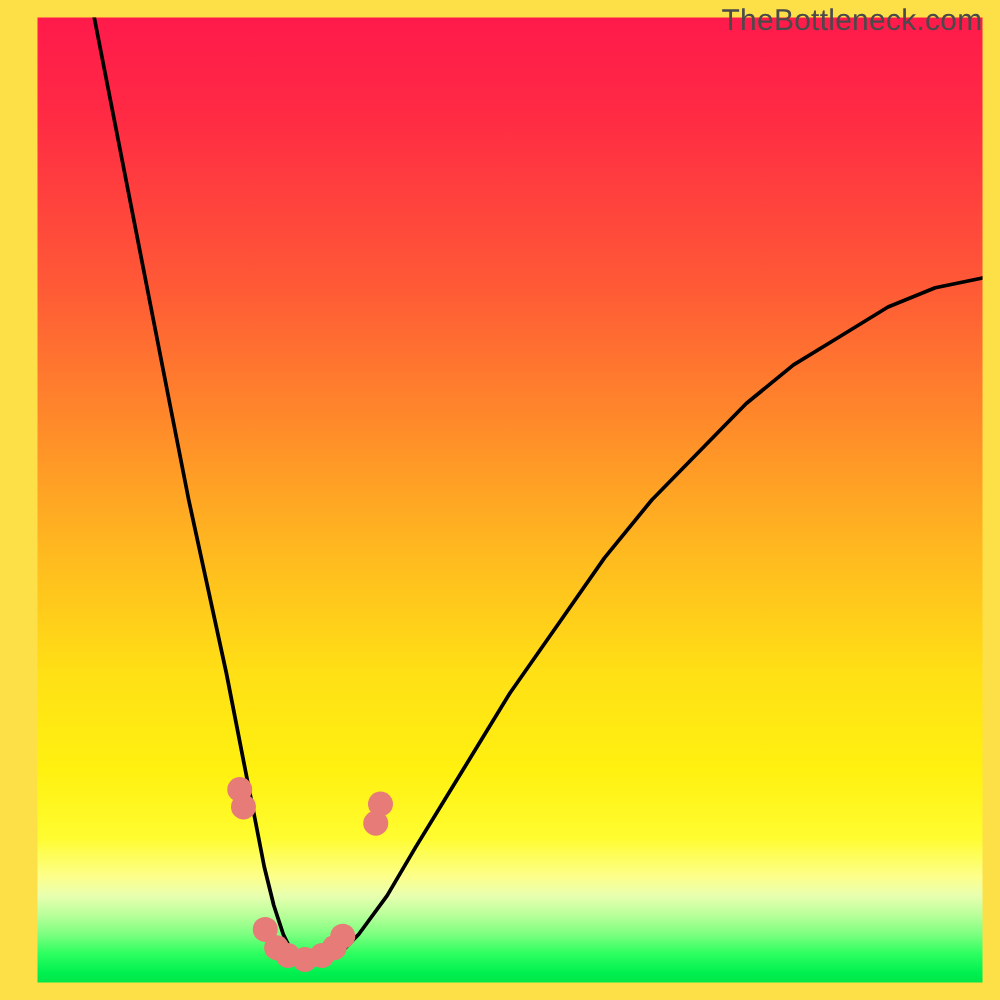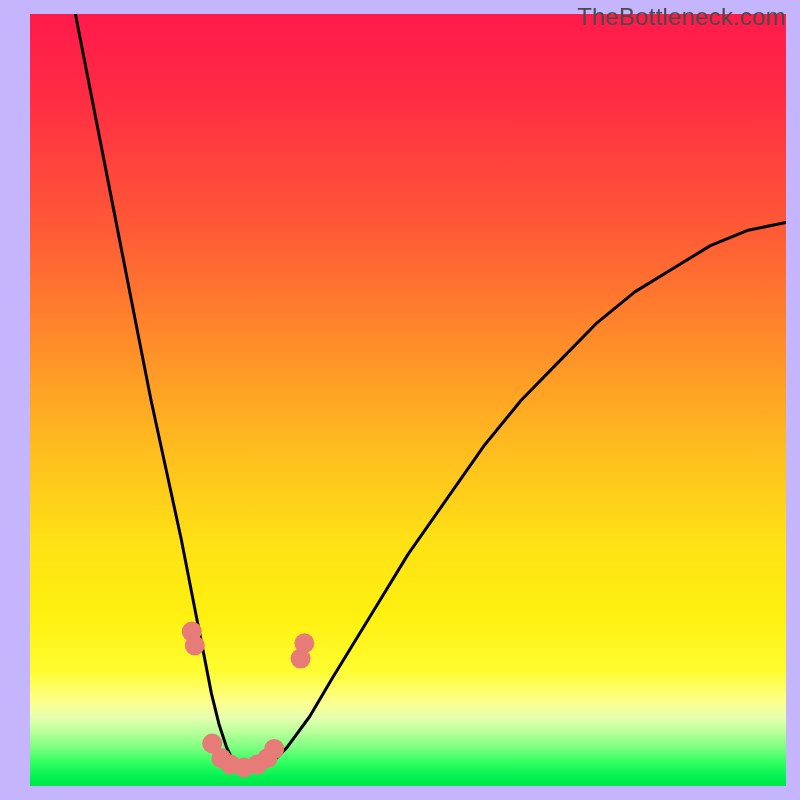--- a/index.html
+++ b/index.html
@@ -10,21 +10,21 @@
     background: #000;
     font-family: Arial, Helvetica, sans-serif;
     overflow: hidden;
   }
   .frame {
     position: absolute;
     left: 0;
     top: 0;
     width: 800px;
     height: 800px;
-    background: #c4b5fd;
+    background: #fde047;
   }
   .plot {
     position: absolute;
     left: 30px;
     top: 14px;
     width: 756px;
     height: 772px;
     
     background: linear-gradient(
       to bottom,

